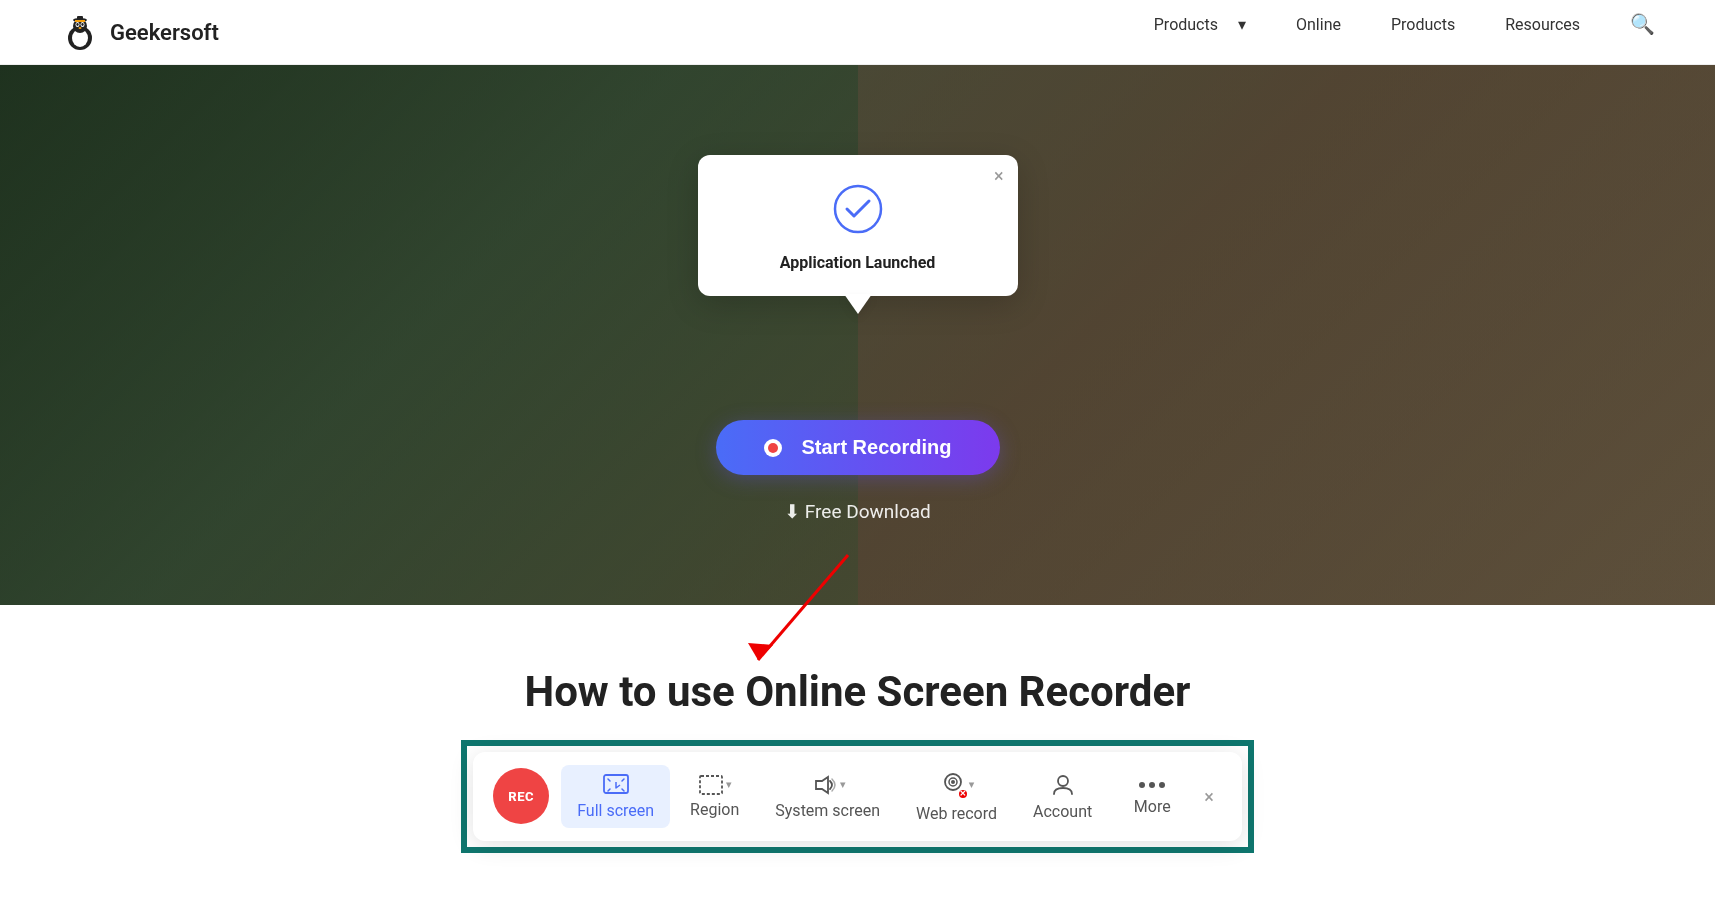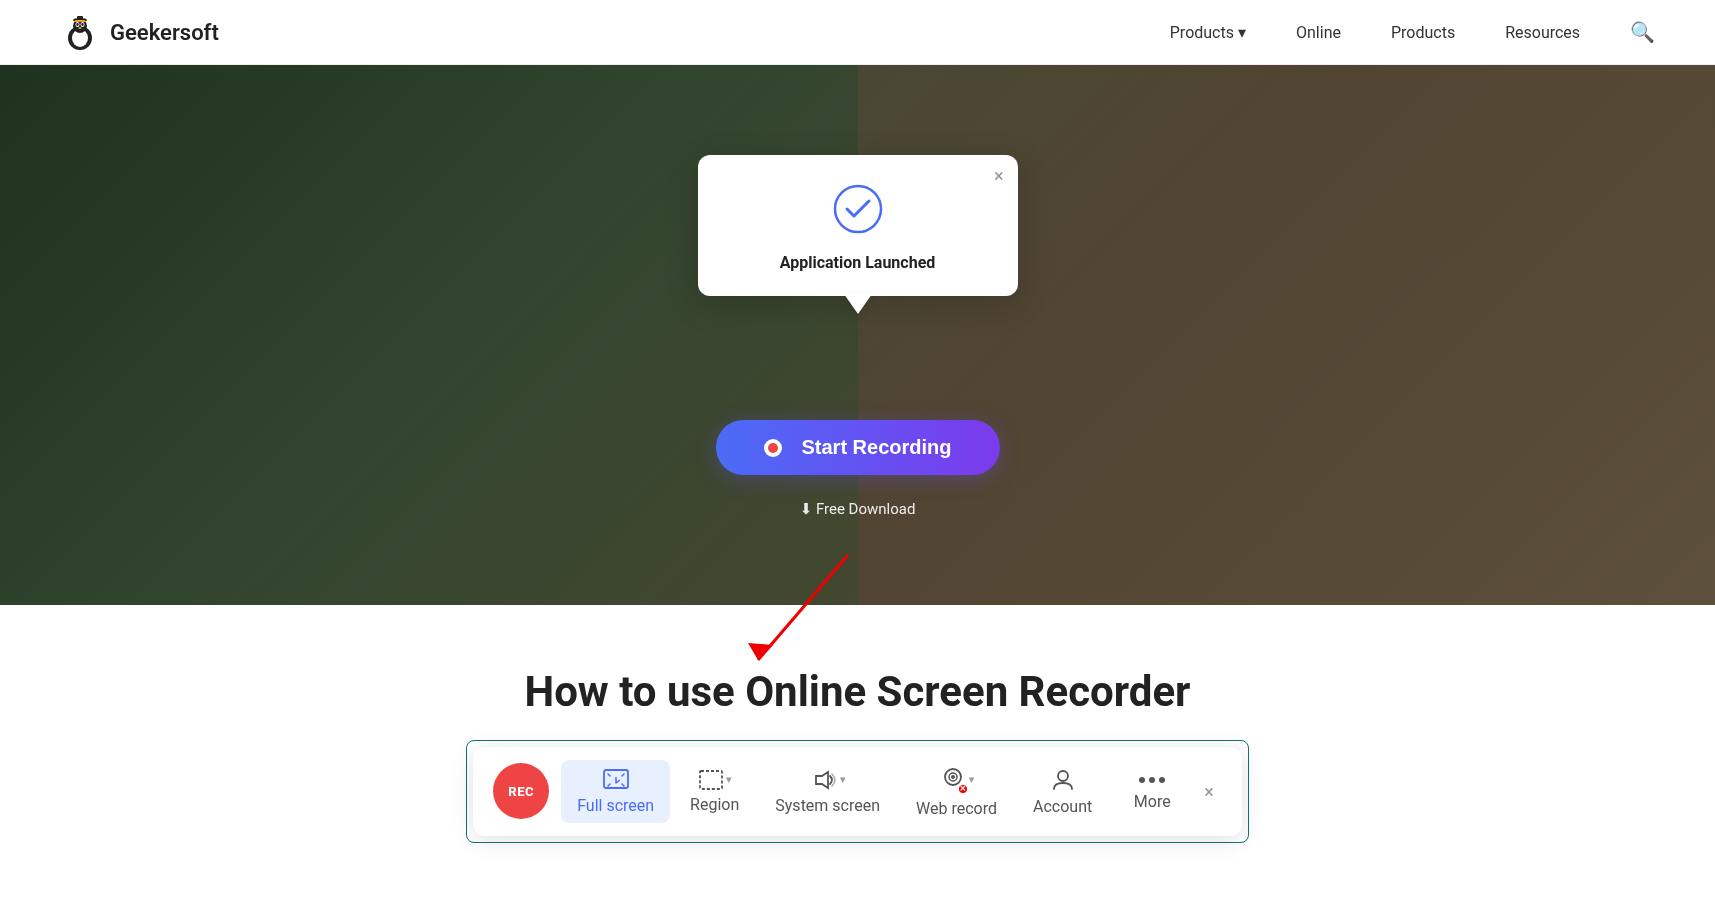--- a/index.html
+++ b/index.html
@@ -3,22 +3,22 @@
   <meta charset="utf-8">
   <style>
     * { margin: 0; padding: 0; box-sizing: border-box; }
     body { font-family: -apple-system, BlinkMacSystemFont, 'Segoe UI', Roboto, sans-serif; width: 1715px; min-height: 921px; overflow-x: hidden; background: #fff; }
 
     
     .navbar {
       position: relative;
       z-index: 100;
       display: flex;
-      align-items: center;
-      padding: 0 60px;
+      align-items: flex-start;
+      padding: 12px 60px;
       height: 65px;
       background: #fff;
       border-bottom: 1px solid #eee;
     }
     .nav-logo {
       display: flex;
       align-items: center;
       gap: 10px;
       font-size: 22px;
       font-weight: 600;
@@ -33,21 +33,21 @@
       display: flex;
       align-items: center;
       gap: 50px;
     }
     .nav-link {
       font-size: 16px;
       color: #333;
       cursor: pointer;
       display: flex;
       align-items: center;
-      gap: 4px;
+      gap: 20px;
     }
     .nav-search-icon { font-size: 20px; cursor: pointer; color: #333; }
 
     
     .hero {
       position: relative;
       height: 540px;
       overflow: hidden;
       display: flex;
       align-items: center;
@@ -136,39 +136,39 @@
     .rec-dot-inner {
       width: 10px;
       height: 10px;
       background: #ef4444;
       border-radius: 50%;
     }
 
     
     .free-download {
       color: rgba(255,255,255,0.9);
-      font-size: 15px;
+      font-size: 19px;
       margin-top: 20px;
       cursor: pointer;
     }
 
     
     .toolbar-section {
       position: relative;
       background: #fff;
       padding: 60px 0 40px;
       display: flex;
       flex-direction: column;
       align-items: center;
     }
 
     
     .toolbar-highlight {
-      border: 1px solid #0f766e;
-      border-radius: 8px;
+      border: 6px solid #0f766e;
+      border-radius: 0;
       padding: 6px;
       display: inline-block;
       position: relative;
     }
 
     
     .toolbar {
       background: #fff;
       border-radius: 12px;
       box-shadow: 0 4px 24px rgba(0,0,0,0.12);

